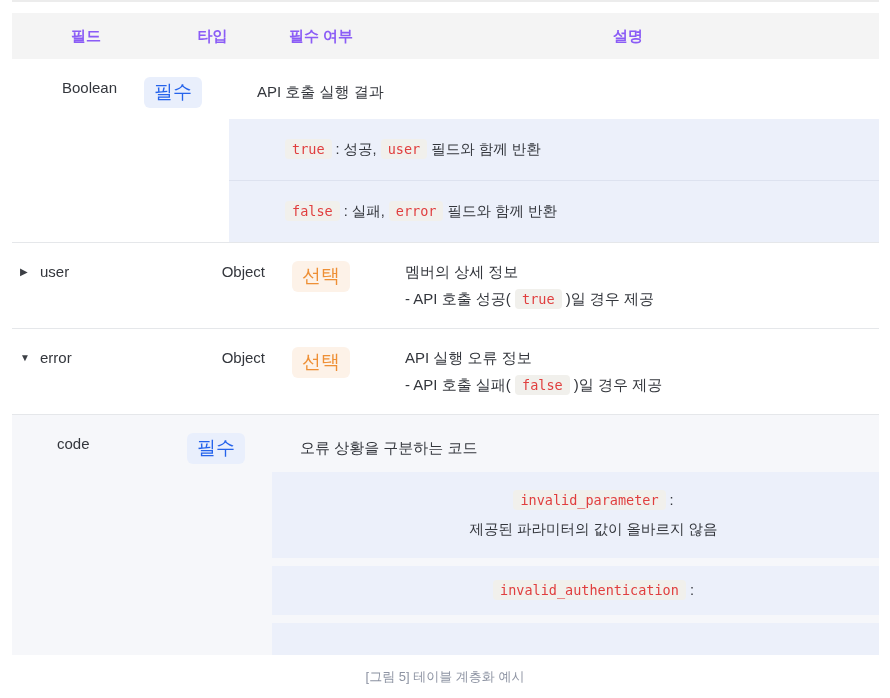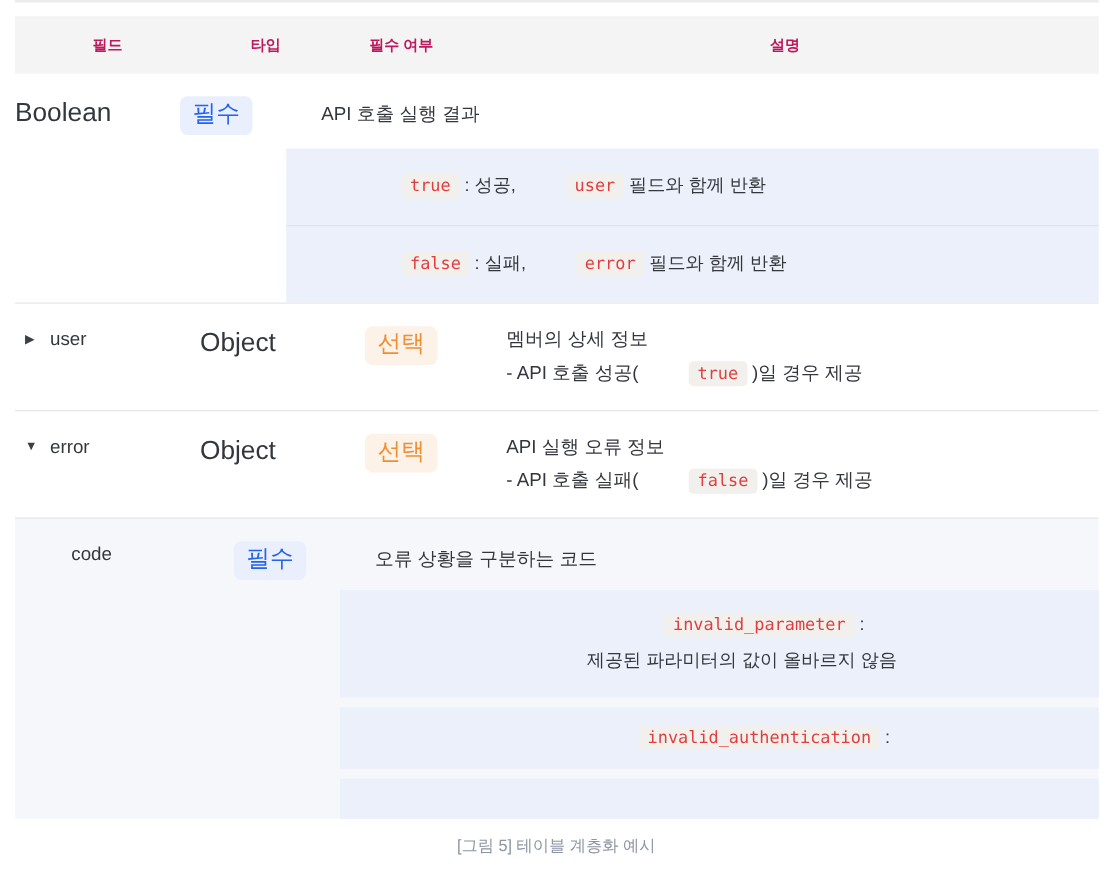--- a/index.html
+++ b/index.html
@@ -8,50 +8,50 @@
     --code-red:#e03e3e; --chip-bg:#f1f0ec;
     --req-bg:#e9effc; --req-fg:#2563eb; --opt-bg:#fdf2e8; --opt-fg:#ee8f35;
     --caption:#8e94a3; --text:#33363c;
   }
   html,body{margin:0;padding:0;background:#fff;}
   .page{width:890px;height:698px;background:#fff;overflow:hidden;
     font-family:"Liberation Sans","DejaVu Sans",sans-serif;color:var(--text);}
   .figure{margin-left:12px;width:867px;}
   .top-line{height:2px;background:var(--top-line);}
   .thead{margin-top:11px;height:46px;display:flex;align-items:center;background:var(--header-bg);}
-  .hcell{font-size:12px;font-weight:700;color:#be185d;text-align:center;}
+  .hcell{font-size:15px;font-weight:700;color:#8b5cf6;text-align:center;}
   .c0{width:148px;} .c1{width:105px;} .c2{width:112px;} .c3{flex:1;}
   .trow{display:flex;}
   .trow + .trow{border-top:1px solid var(--divider);}
   .trow.nested{background:var(--nested-bg);}
   .cell{box-sizing:border-box;}
   .cell.field{width:148px;padding:20px 0 0 28px;position:relative;font-size:15px;}
   .cell.field.indent{padding-left:45px;}
   .toggle{position:absolute;left:8px;top:24px;font-size:10px;color:#3c3f45;cursor:pointer;line-height:1;}
-  .cell.type{width:105px;padding-top:20px;text-align:left;font-size:21px;}
+  .cell.type{width:105px;padding-top:20px;text-align:right;font-size:15px;}
   .cell.req{width:112px;padding-top:18px;display:flex;justify-content:center;align-items:flex-start;}
   .badge{font-size:19px;font-weight:500;padding:4px 10px;border-radius:6px;line-height:1.2;}
   .badge.required{background:var(--req-bg);color:var(--req-fg);}
   .badge.optional{background:var(--opt-bg);color:var(--opt-fg);}
   .cell.desc{flex:1;min-width:0;}
   .desc-text{padding:20px 20px 0 28px;font-size:15px;}
   .desc-text .desc-line{line-height:25px;}
   .desc-text .desc-line + .desc-line{line-height:29px;}
   .trow:not(.nested) .desc-text.multi{padding-top:16px;padding-bottom:14px;}
   .subrows{margin-top:15px;}
   .subrow{background:var(--subrow-bg);padding:18px 20px 18px 56px;font-size:14.5px;}
   .subrow .sub-line{line-height:25px;}
   .subrow .sub-line + .sub-line{margin-top:4px;}
   .subrows.joined .subrow + .subrow{border-top:1px solid var(--subrow-divider);}
   .nested .subrows{margin-top:12px;}
   .nested .subrow{padding-top:16px;padding-bottom:16px;text-align:center;}
   .nested .subrow + .subrow{margin-top:8px;padding-top:12px;padding-bottom:12px;}
   .subrow.cut{height:8px;padding:0 0 0 56px;margin-top:6px;}
   .chip{font-family:"DejaVu Sans Mono","Liberation Mono",monospace;font-size:13.5px;
-    color:var(--code-red);background:var(--chip-bg);padding:2px 7px;border-radius:4px;margin-left:36px;}
+    color:var(--code-red);background:var(--chip-bg);padding:2px 7px;border-radius:4px;}
   .caption{margin-top:13px;text-align:center;font-size:13px;color:var(--caption);}
 </style>
 </head>
 <body>
 
 <div class="page">
   <div class="figure">
     <div class="top-line"></div>
     <div class="thead">
         <div class="hcell c0">필드</div>

